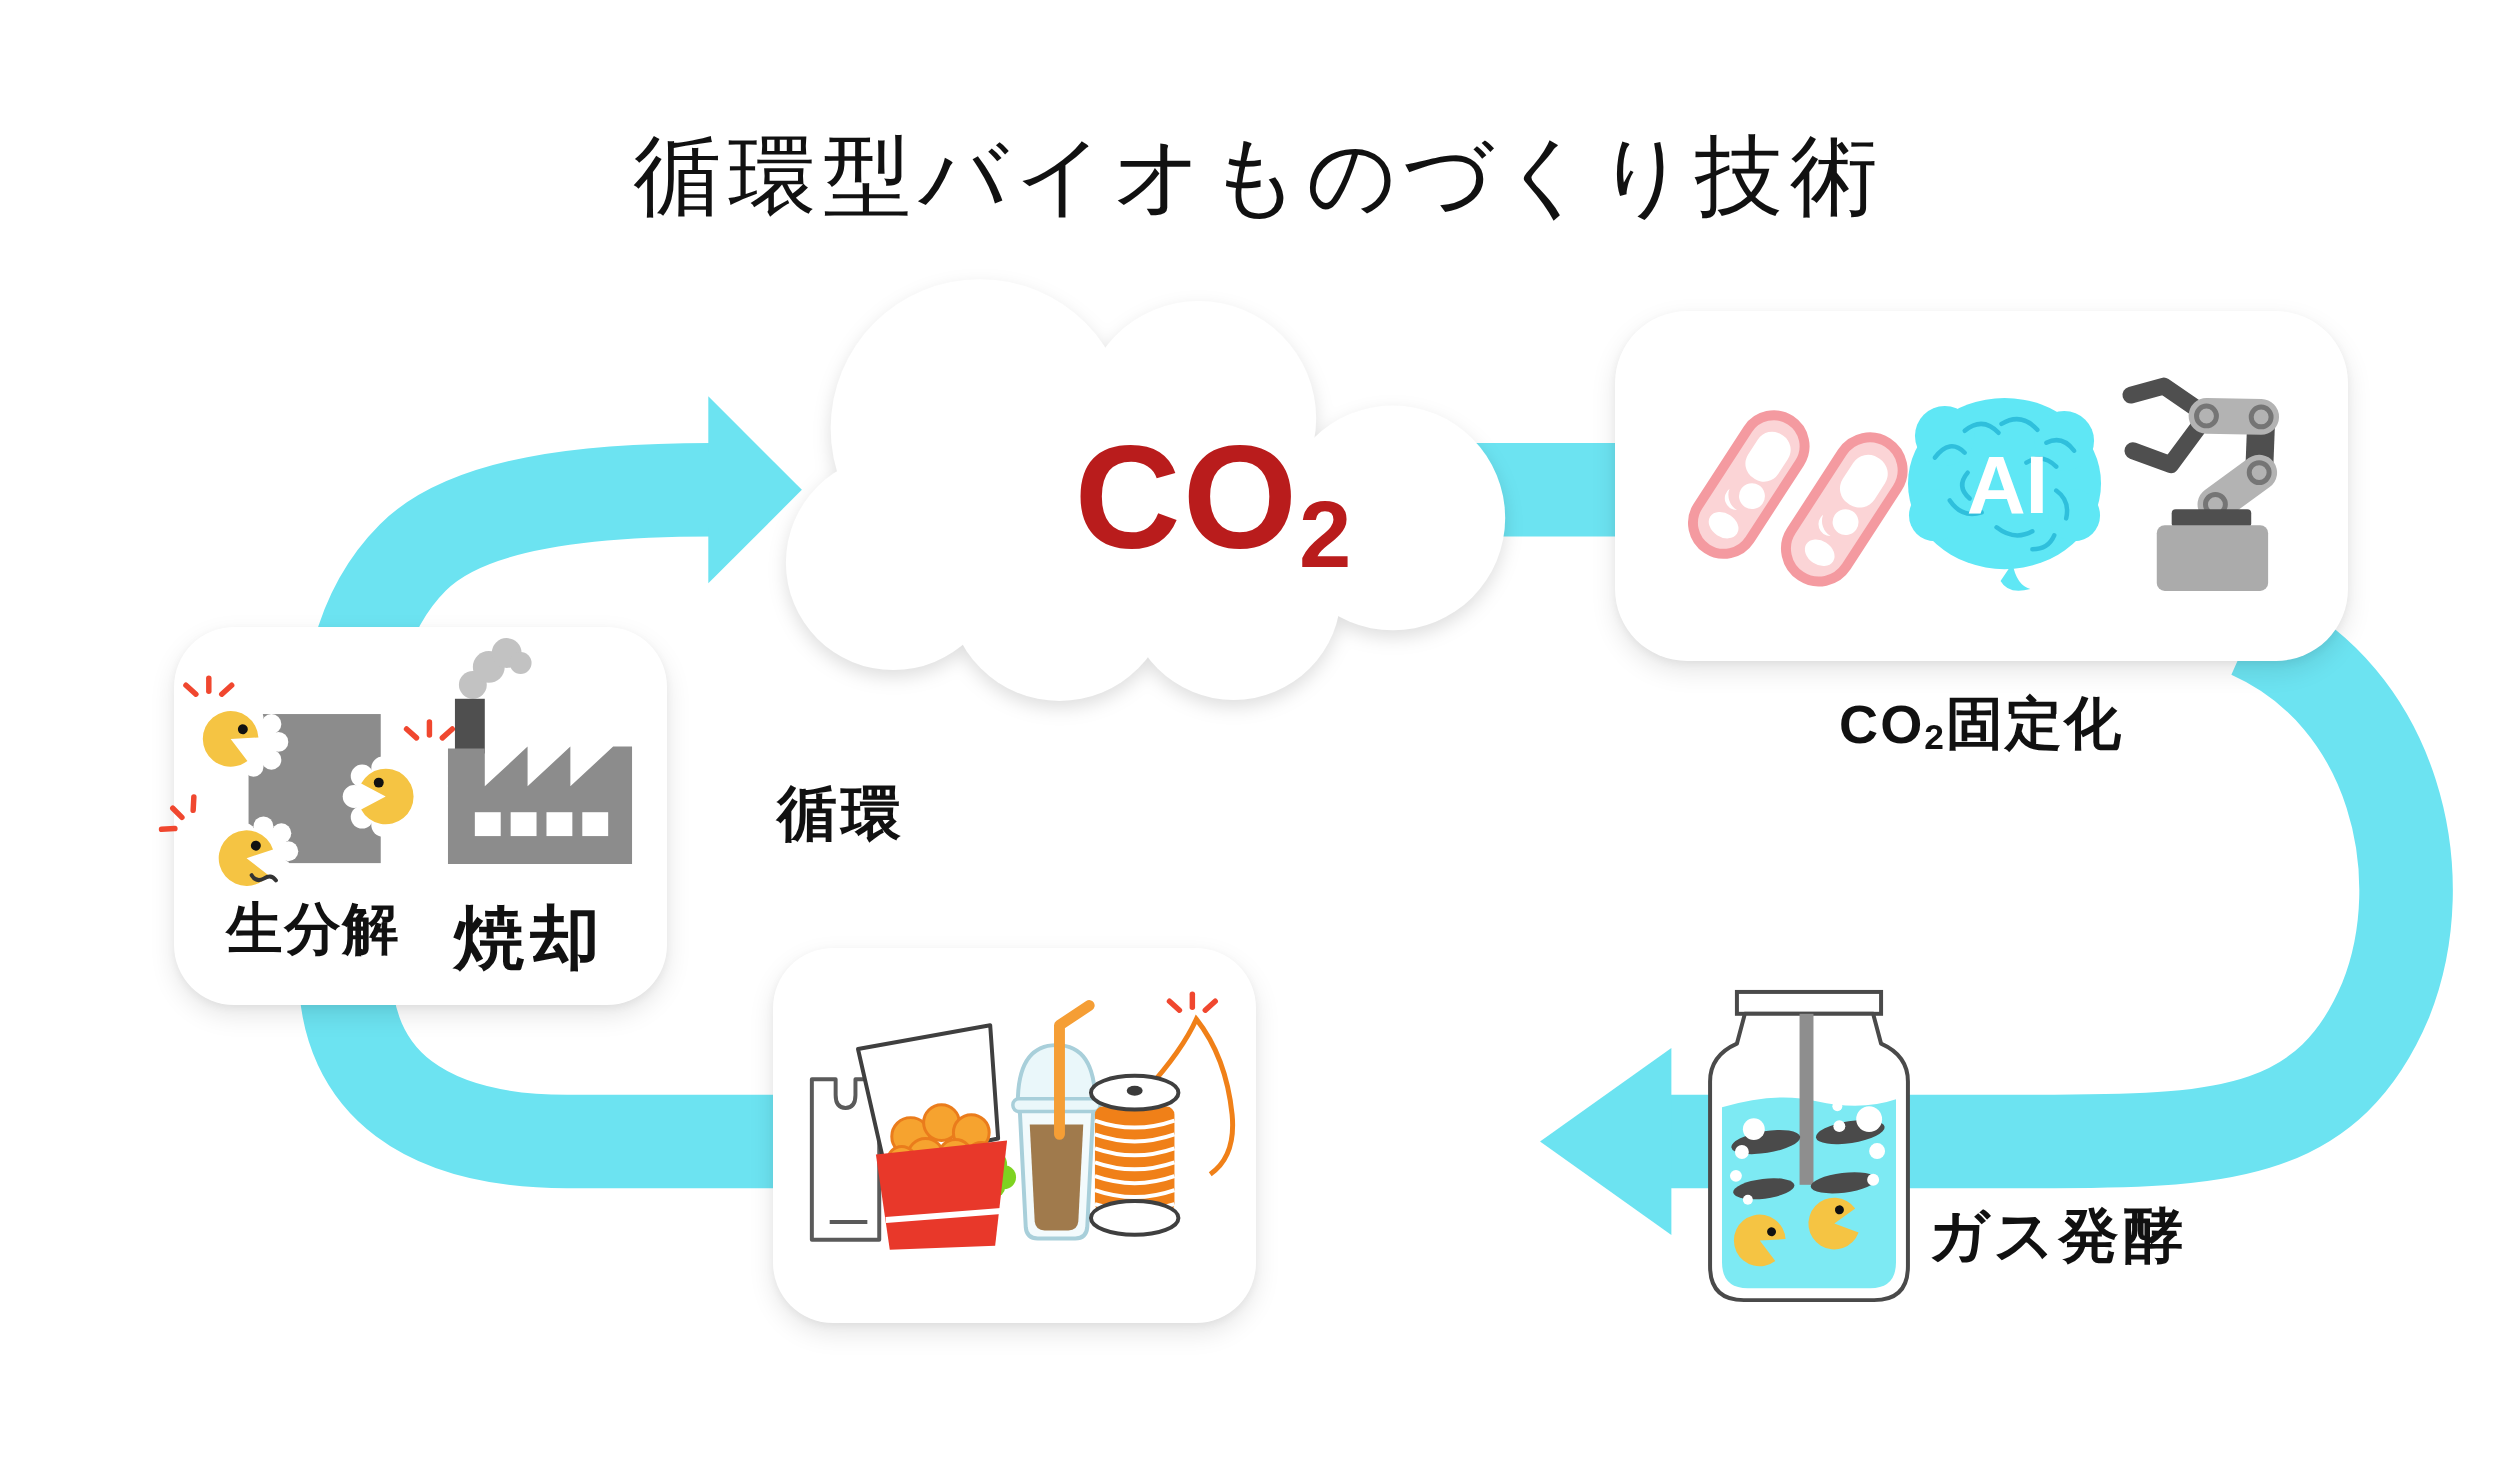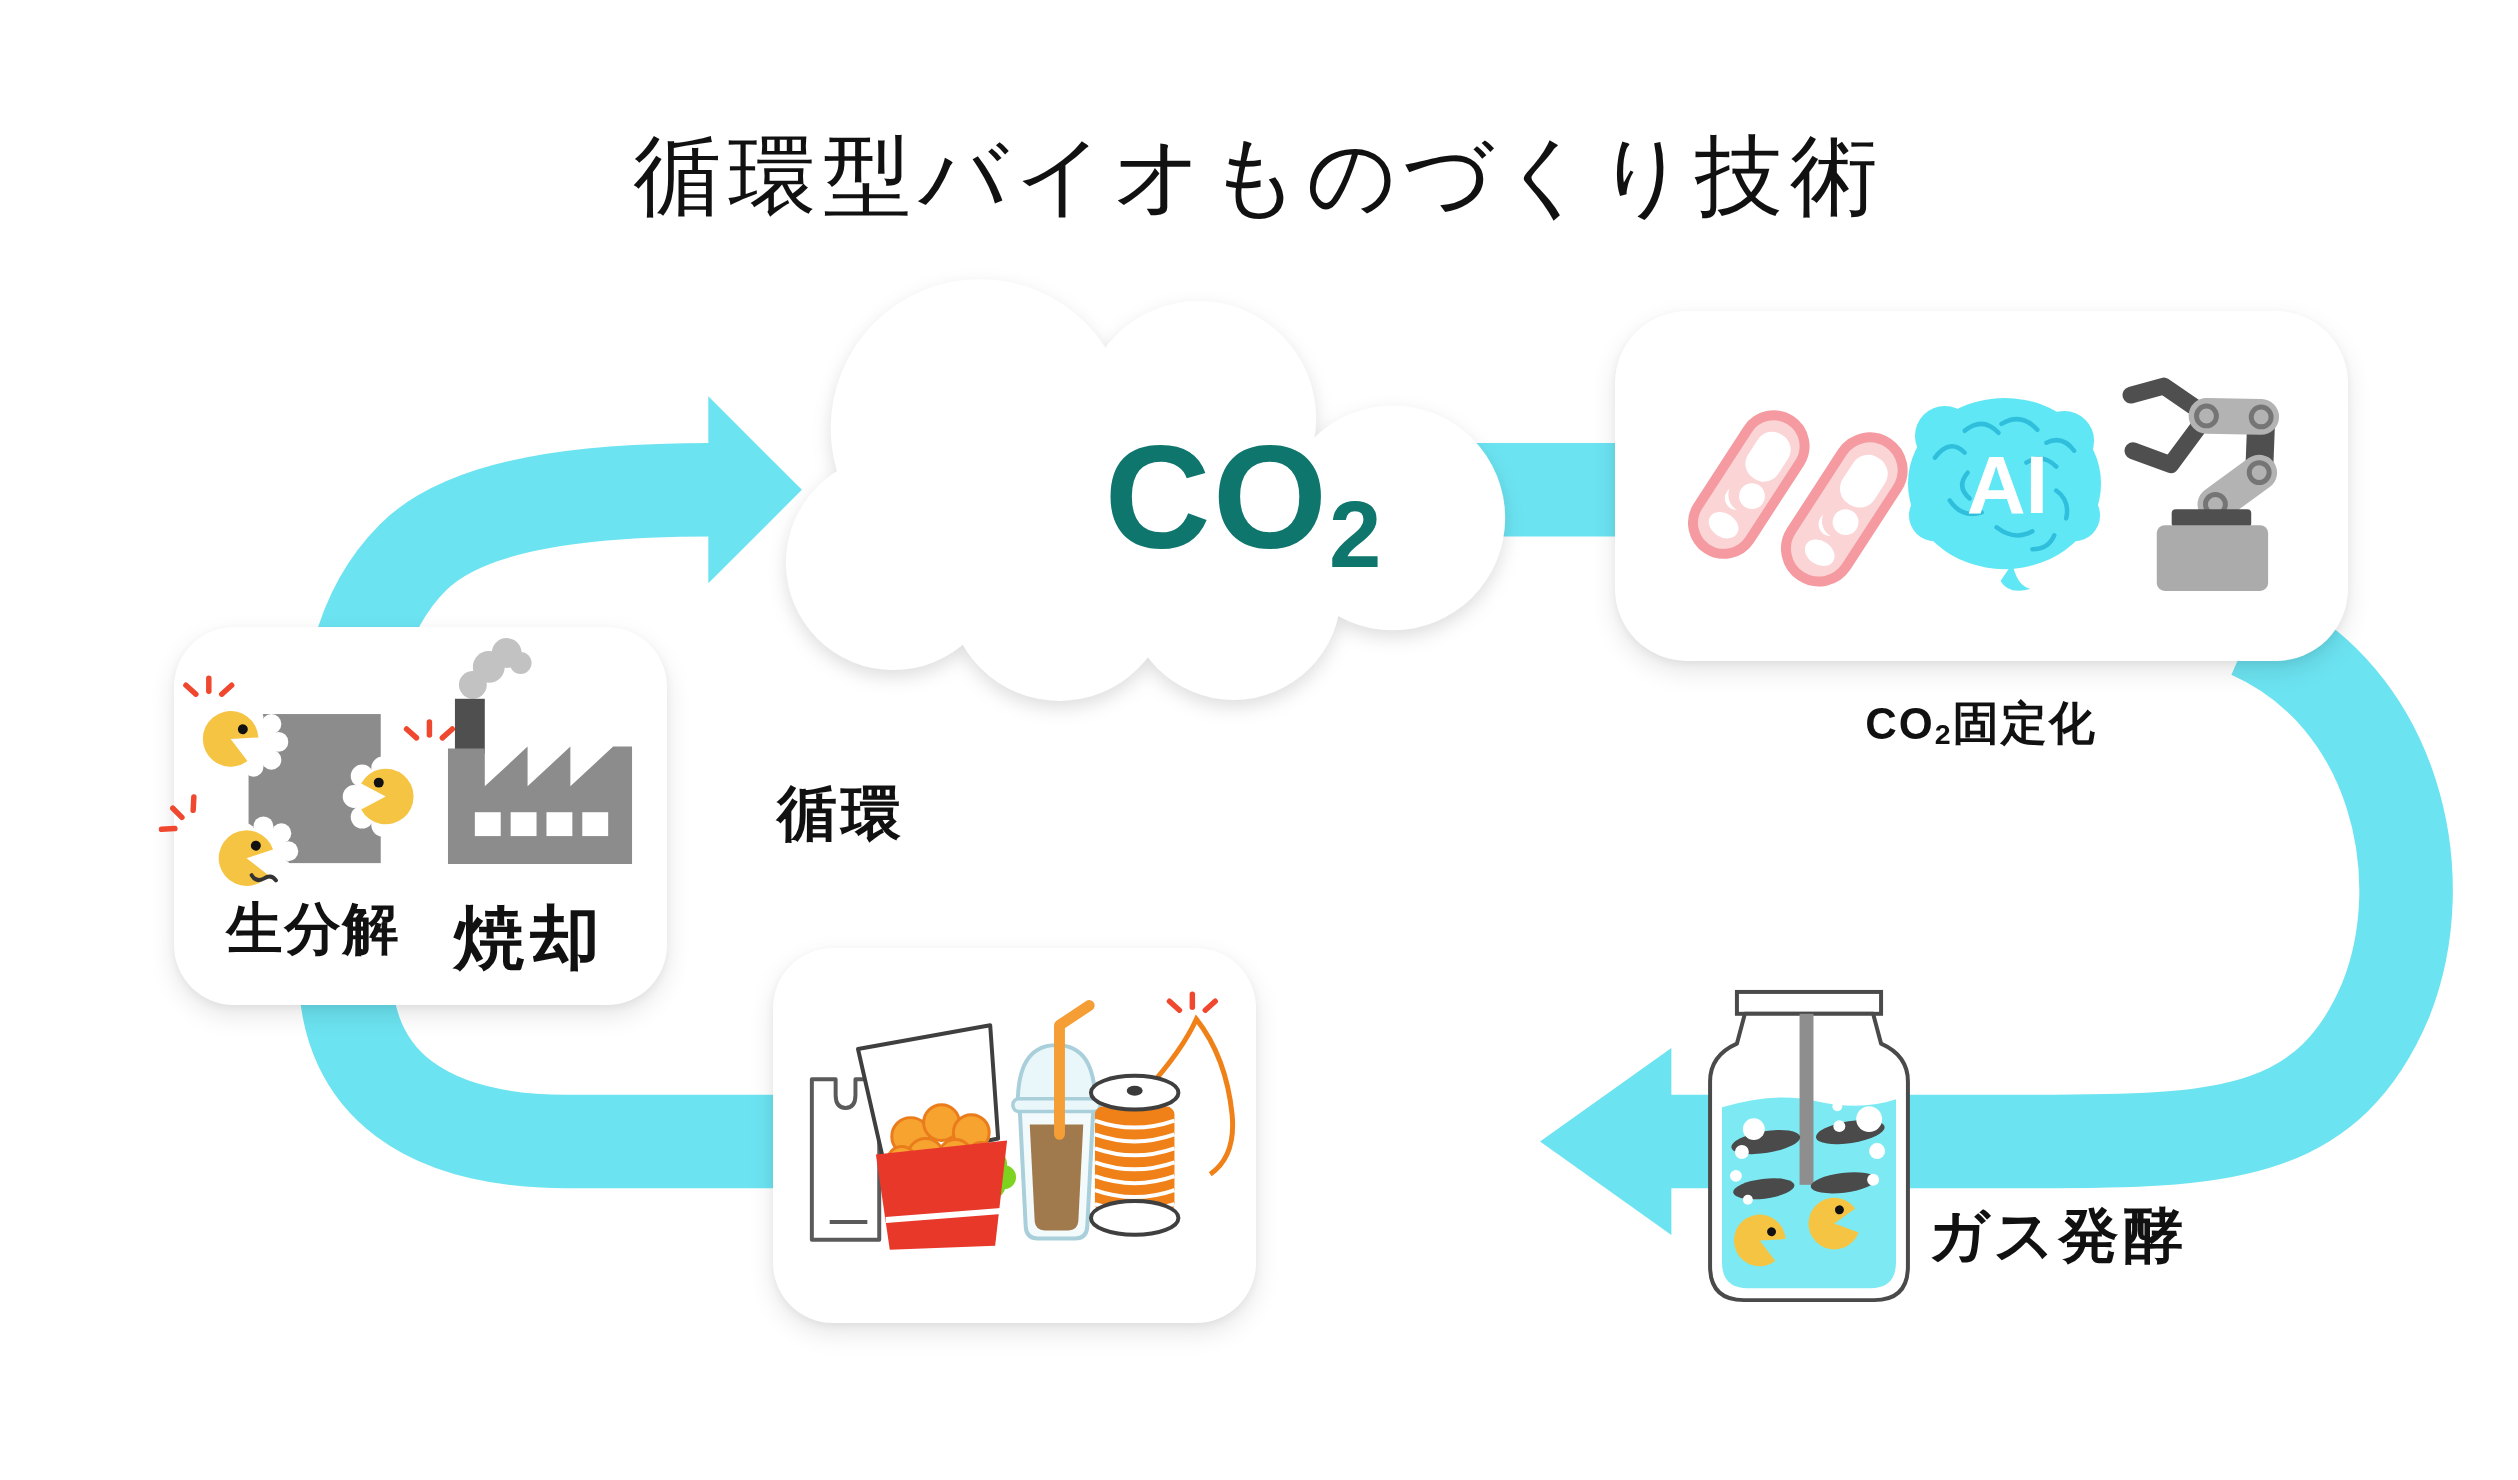--- a/index.html
+++ b/index.html
@@ -9,30 +9,30 @@
   svg{position:absolute;overflow:visible;}
   .page-title{left:0;top:117px;width:2518px;text-align:center;font-size:88px;font-weight:400;
               letter-spacing:7px;}
   .white-box{position:absolute;background:#fff;border-radius:72px;
              box-shadow:0 10px 26px rgba(0,0,0,.10),0 3px 8px rgba(0,0,0,.05);}
   .box-right{left:1615px;top:311px;width:733px;height:350px;}
   .box-left{left:174px;top:627px;width:493px;height:378px;border-radius:60px;}
   .box-products{left:773px;top:948px;width:483px;height:375px;border-radius:60px;}
   .jp-label{position:absolute;font-weight:700;color:#111;white-space:nowrap;}
   .lbl-junkan{left:761px;top:774px;font-size:60px;letter-spacing:4px;margin-left:16px;}
-  .lbl-fix{left:1762px;top:693px;width:438px;text-align:center;font-size:46px;line-height:62px;letter-spacing:2px;}
+  .lbl-fix{left:1762px;top:693px;width:438px;text-align:center;font-size:57px;line-height:62px;letter-spacing:2px;}
   .lbl-gas{left:1928px;top:1196px;font-size:60px;letter-spacing:4px;}
   .lbl-products{left:856px;top:967px;width:299px;text-align:center;font-size:58px;letter-spacing:4px;}
   .lbl-bio{left:204px;top:892px;width:219px;text-align:center;font-size:56px;letter-spacing:2px;}
   .lbl-burn{left:423px;top:892px;width:214px;text-align:center;font-size:70px;letter-spacing:6px;}
   .latin{font-family:"Liberation Sans","DejaVu Sans",sans-serif;font-weight:700;font-size:0.95em;}
   .sub{font-size:0.62em;vertical-align:-0.16em;}
-  .co2-cloud-text{left:1045px;top:413px;width:398px;text-align:center;
+  .co2-cloud-text{left:1015px;top:413px;width:398px;text-align:center;
                   font-family:"Liberation Sans","DejaVu Sans",sans-serif;
-                  font-weight:700;font-size:147px;color:#0f766e;letter-spacing:2px;}
+                  font-weight:700;font-size:147px;color:#b91c1c;letter-spacing:2px;}
   .co2-cloud-text .sub{font-size:0.64em;vertical-align:-0.20em;}
   .spark line{stroke:#F0472F;stroke-width:5.5;stroke-linecap:round;}
   .ring-path{fill:none;stroke:#6CE3F1;stroke-width:94;}
   .ring-head{fill:#6CE3F1;}
 </style>
 </head>
 <body>
 
 <div class="stage">
 

